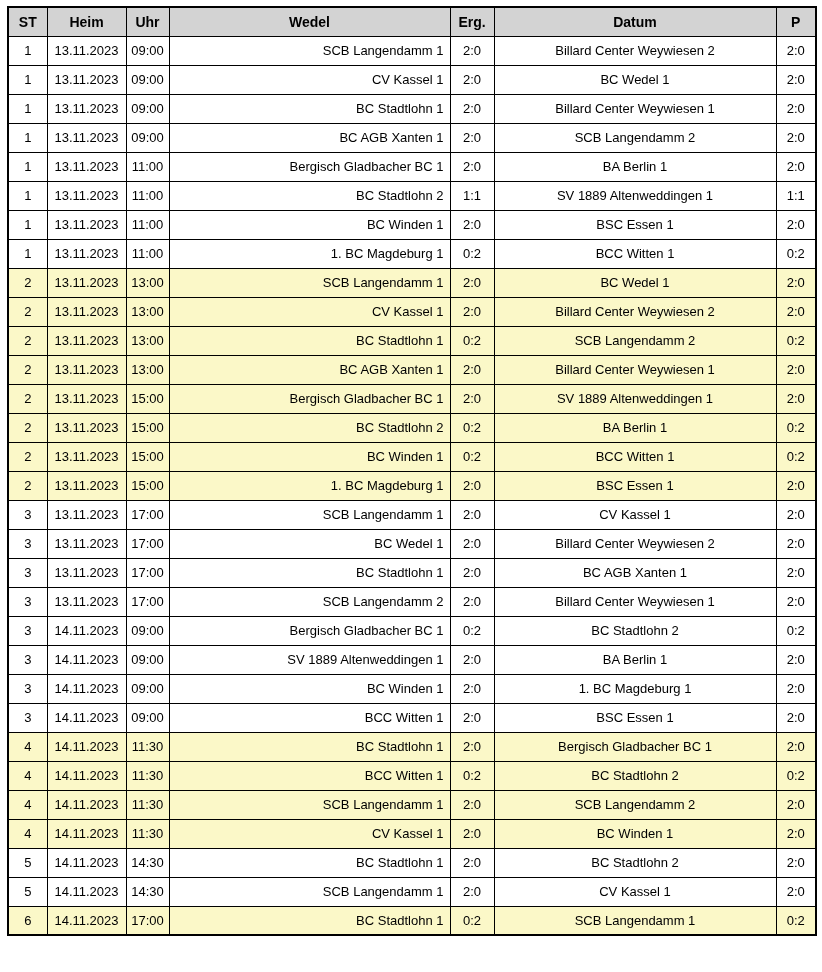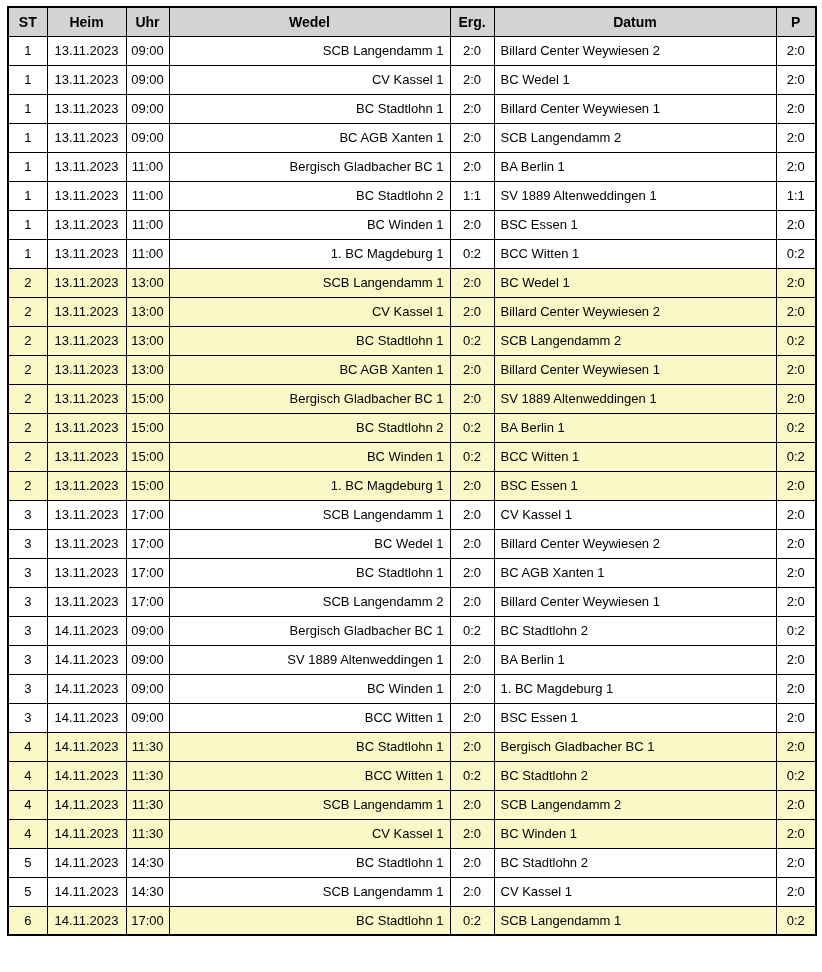--- a/index.html
+++ b/index.html
@@ -39,21 +39,21 @@
     padding: 0 2px;
   }
   table.results td {
     font-size: 13px;
     height: 29px;
     padding: 0 6px;
     background: var(--row-odd-bg, #ffffff);
   }
   table.results td.c { text-align: center; padding: 0 2px; }
   table.results td.r { text-align: right; }
-  table.results td.l { text-align: left; }
+  table.results td.l { text-align: center; }
   table.results tr.even-round td { background: var(--row-even-bg, #fbf8c8); }
 
   col.w-st    { width: 39px; }
   col.w-datum { width: 79px; }
   col.w-uhr   { width: 43px; }
   col.w-heim  { width: 281px; }
   col.w-erg   { width: 44px; }
   col.w-gast  { width: 282px; }
   col.w-p     { width: 40px; }
 </style>

